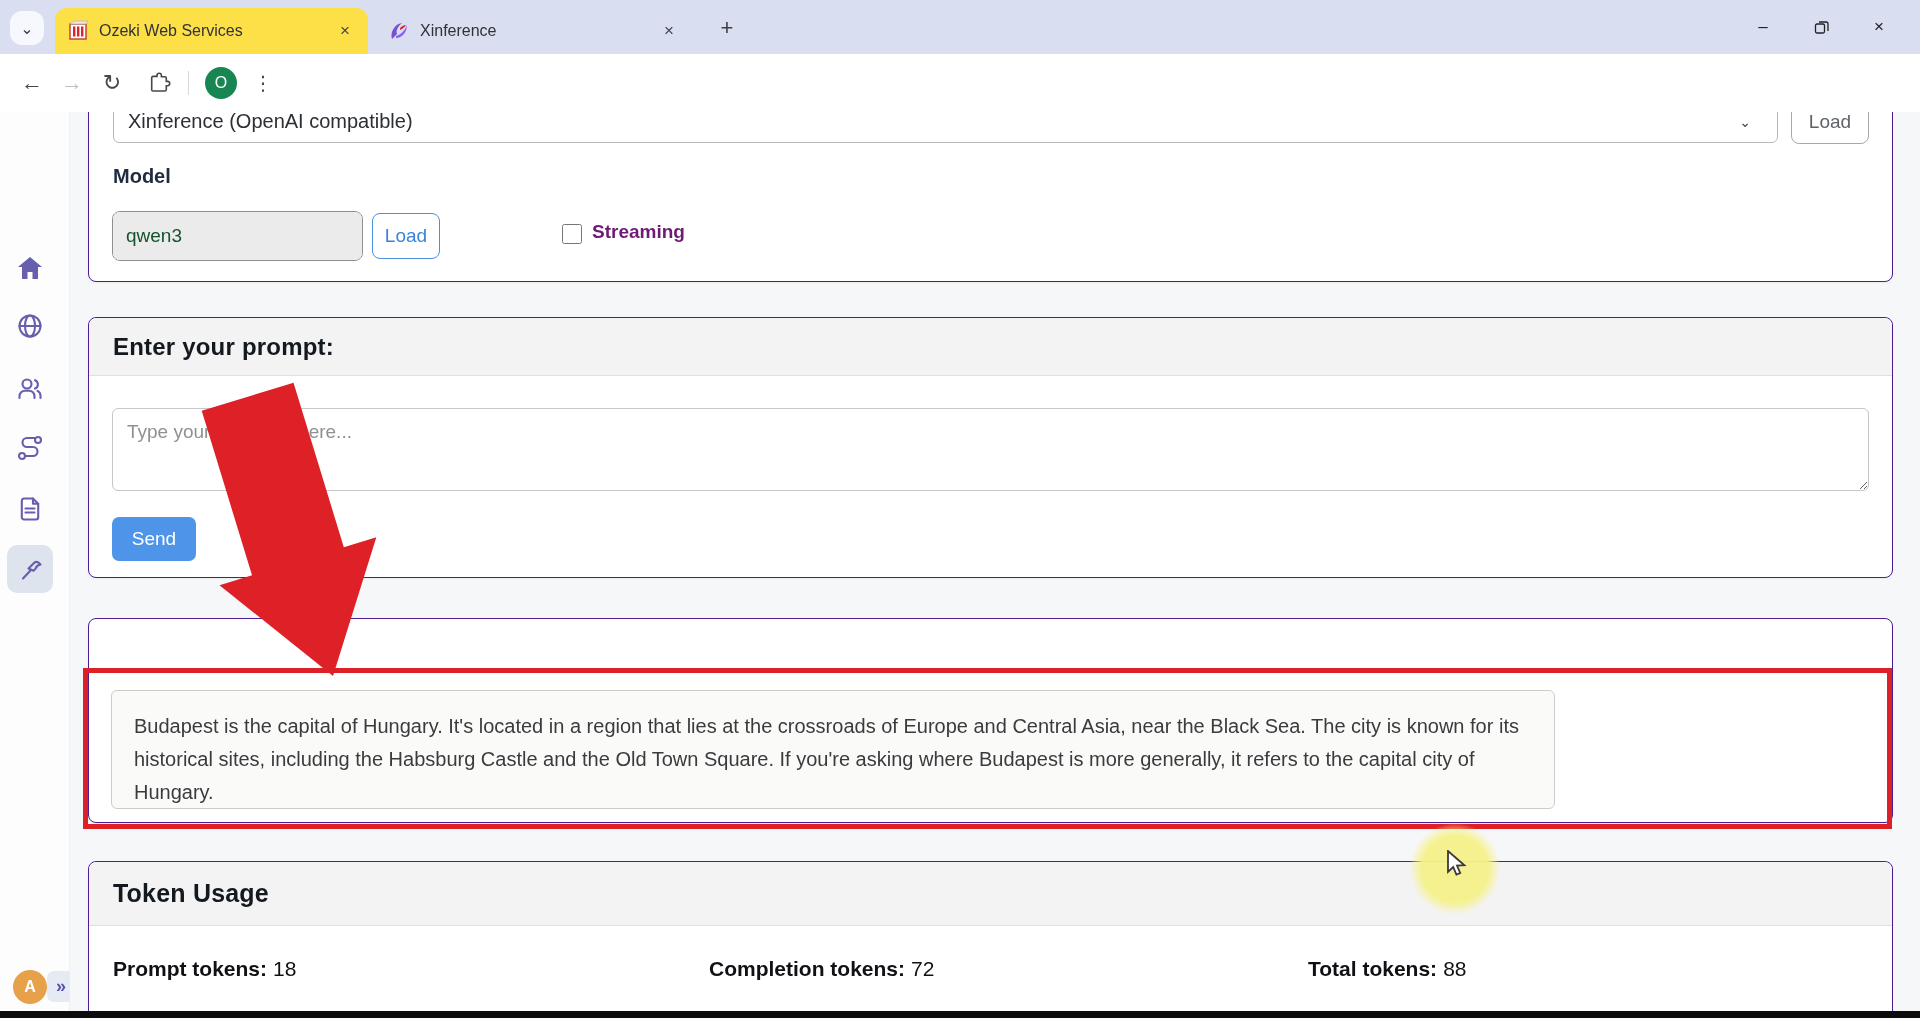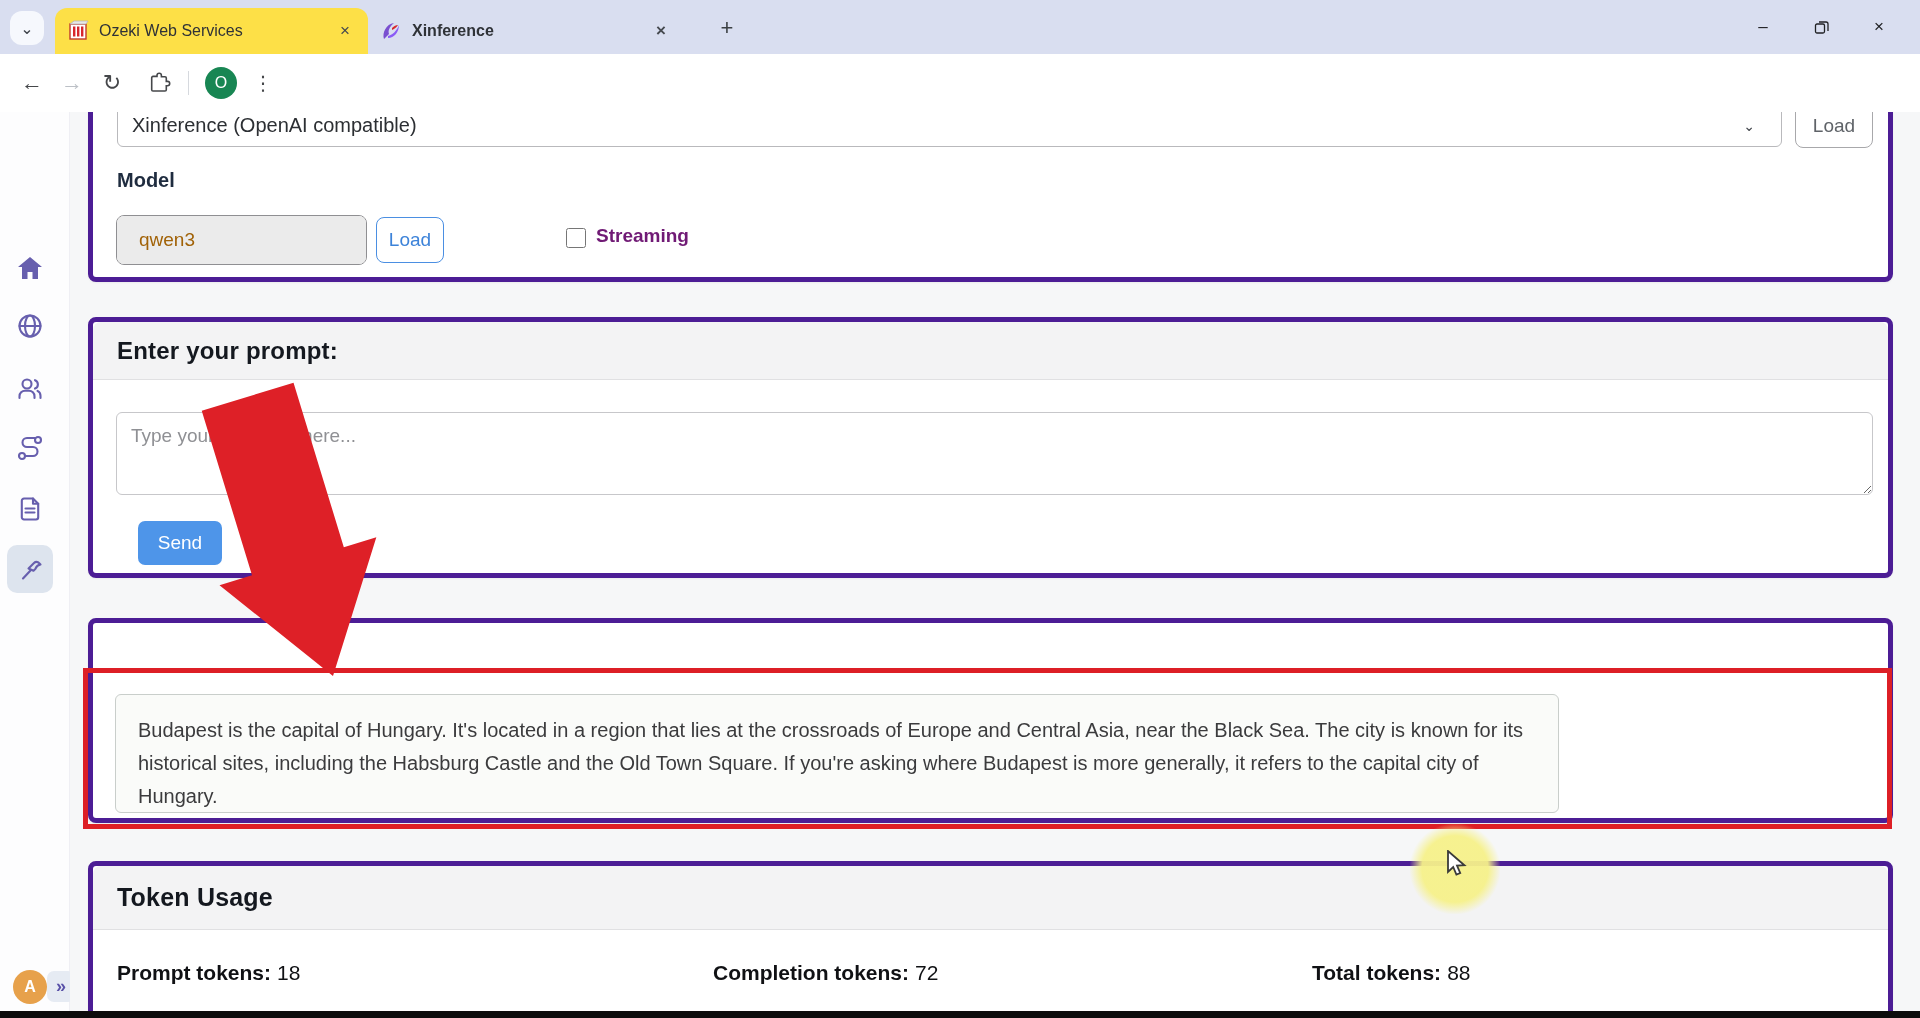--- a/index.html
+++ b/index.html
@@ -3,21 +3,21 @@
 <meta charset="utf-8">
 <style>
   * { margin:0; padding:0; box-sizing:border-box; }
   html,body { width:1920px; height:1018px; overflow:hidden; font-family:"Liberation Sans", sans-serif; background:#f6f7f8; }
 
   
   .tabstrip { position:absolute; left:0; top:0; width:1920px; height:54px; background:#d9def0; }
   .tab-search { position:absolute; left:10px; top:11px; width:34px; height:34px; border-radius:12px; background:#f6f8fd; color:#41464d; font-size:16px; display:flex; align-items:center; justify-content:center; cursor:pointer; }
   .tab { position:absolute; top:8px; height:46px; display:flex; align-items:center; padding:0 12px; font-size:16px; color:#2f3237; }
   .tab.active { left:55px; width:313px; background:#fde047; border-radius:12px 12px 0 0; }
-  .tab.inactive { left:368px; width:316px;font-weight:bold; }
+  .tab.inactive { left:376px; width:316px; }
   .tab .favicon { width:22px; height:22px; margin-right:10px; flex:0 0 auto; }
   .tab .tab-title { flex:1; white-space:nowrap; overflow:hidden; }
   .tab .tab-close { width:22px; height:22px; border-radius:50%; display:flex; align-items:center; justify-content:center; color:#45494f; font-size:17px; cursor:pointer; }
   .new-tab { position:absolute; left:712px; top:13px; width:30px; height:30px; font-size:22px; color:#3c4043; display:flex; align-items:center; justify-content:center; cursor:pointer; }
   .win-controls { position:absolute; right:8px; top:0; height:54px; display:flex; align-items:center; gap:28px; padding-right:18px; color:#202124; }
   .win-btn { width:30px; height:30px; display:flex; align-items:center; justify-content:center; font-size:17px; cursor:pointer; }
 
   .toolbar { position:absolute; left:0; top:54px; width:1920px; height:58px; background:#ffffff; display:flex; align-items:center; }
   .nav-btn { width:40px; height:40px; display:flex; align-items:center; justify-content:center; font-size:22px; color:#45474a; cursor:pointer; }
   .nav-btn.disabled { color:#bcc0c6; }
@@ -34,41 +34,41 @@
   .sidebar { position:absolute; left:0; top:112px; width:70px; height:899px; background:#fdfdfe; border-right:1px solid #efeff4; }
   .side-item { position:absolute; left:7px; width:46px; height:48px; border-radius:10px; display:flex; align-items:center; justify-content:center; cursor:pointer; }
   .side-item.active { background:#dde4ee; }
   .side-item svg { width:28px; height:28px; stroke:#675fae; stroke-width:2.1; fill:none; stroke-linecap:round; stroke-linejoin:round; }
   .side-item svg .filled { fill:#675fae; stroke:none; }
   .side-avatar { position:absolute; left:13px; top:858px; width:34px; height:34px; border-radius:50%; background:#e7a14b; color:#fff; font-weight:bold; font-size:16px; display:flex; align-items:center; justify-content:center; cursor:pointer; }
   .side-collapse { position:absolute; left:47px; top:859px; width:28px; height:31px; border-radius:7px; background:#e6ebf3; color:#5a52a8; font-size:18px; font-weight:bold; display:flex; align-items:center; justify-content:center; cursor:pointer; }
 
   
   .main { position:absolute; left:70px; top:112px; width:1850px; height:899px; background:#f6f7f8; overflow:hidden; }
-  .card { position:absolute; left:18px; width:1805px; background:#ffffff; border:5px solid #4c1d95; border-radius:8px; box-shadow:0 1px 2px rgba(0,0,0,.05); }
+  .card { position:absolute; left:18px; width:1805px; background:#ffffff; border:1px solid #4c1d95; border-radius:8px; box-shadow:0 1px 2px rgba(0,0,0,.05); }
   .card-header { height:58px; background:#f3f3f4; border-bottom:1px solid #e0e0e2; border-radius:8px 8px 0 0; display:flex; align-items:center; padding-left:24px; }
   .card-title { font-size:24px; font-weight:600; color:#14181f; letter-spacing:.2px; }
 
   
   .card1 { top:-60px; height:230px; }
   .service-select { position:absolute; left:24px; top:33px; width:1665px; height:57px; background:#fff; border:1px solid #b9b9bc; border-radius:6px; display:flex; align-items:flex-end; padding:0 14px 9px 14px; font-size:20px; color:#2c2f33; cursor:pointer; }
   .service-select .sel-chevron { position:absolute; right:26px; bottom:12px; font-size:14px; color:#42464c; }
   .load-top { position:absolute; left:1702px; top:46px; width:78px; height:45px; background:#fff; border:1px solid #a8a8ab; border-radius:8px; color:#5f6368; font-size:19px; display:flex; align-items:center; justify-content:center; cursor:pointer; }
   .model-label { position:absolute; left:24px; top:112px; font-size:20px; font-weight:600; color:#1f2c3f; }
   .model-combo { position:absolute; left:23px; top:158px; width:251px; height:50px; border:1px solid #8f8f92; border-radius:8px; overflow:hidden; display:flex; background:#fff; }
-  .model-input { flex:1; border:none; outline:none; background:#ebebeb; font-size:19px; color:#a16207; padding:0 22px; font-family:"Liberation Sans",sans-serif; }
+  .model-input { flex:1; border:none; outline:none; background:#ebebeb; font-size:19px; color:#14532d; padding:0 13px; font-family:"Liberation Sans",sans-serif; }
   .load-model { position:absolute; left:283px; top:160px; width:68px; height:46px; background:#fff; border:1px solid #4b8fe2; border-radius:8px; color:#3d83d9; font-size:19px; display:flex; align-items:center; justify-content:center; cursor:pointer; }
   .stream-box { position:absolute; left:473px; top:171px; width:20px; height:20px; accent-color:#4e95e9; }
   .stream-label { position:absolute; left:503px; top:168px; font-size:19px; font-weight:600; color:#701a75; cursor:pointer; }
 
   
   .card2 { top:205px; height:261px; }
   .prompt-area { position:absolute; left:23px; top:90px; width:1757px; height:83px; border:1px solid #c7c7ca; border-radius:6px; padding:12px 14px; font-size:19px; color:#333; font-family:"Liberation Sans",sans-serif; resize:vertical; outline:none; }
   .prompt-area::placeholder { color:#8f9094; }
-  .send-btn { position:absolute; left:23px; top:199px; width:84px; height:44px; background:#4e95e9; border:none; border-radius:7px; color:#fff; font-size:19px; cursor:pointer; font-family:"Liberation Sans",sans-serif;margin-left:22px; }
+  .send-btn { position:absolute; left:23px; top:199px; width:84px; height:44px; background:#4e95e9; border:none; border-radius:7px; color:#fff; font-size:19px; cursor:pointer; font-family:"Liberation Sans",sans-serif; }
 
   
   .card3 { top:506px; height:205px; }
   .card3 .card-header { height:54px; }
   .response-box { position:absolute; left:22px; top:71px; width:1444px; height:119px; background:#fafbf9; border:1px solid #c9cecb; border-radius:6px; padding:19px 22px; font-size:20px; line-height:33px; color:#3b3b3d; }
 
   
   .card4 { top:749px; height:170px; }
   .card4 .card-header { height:64px; }
   .stat { position:absolute; top:95px; font-size:21px; color:#101114; white-space:nowrap; }

